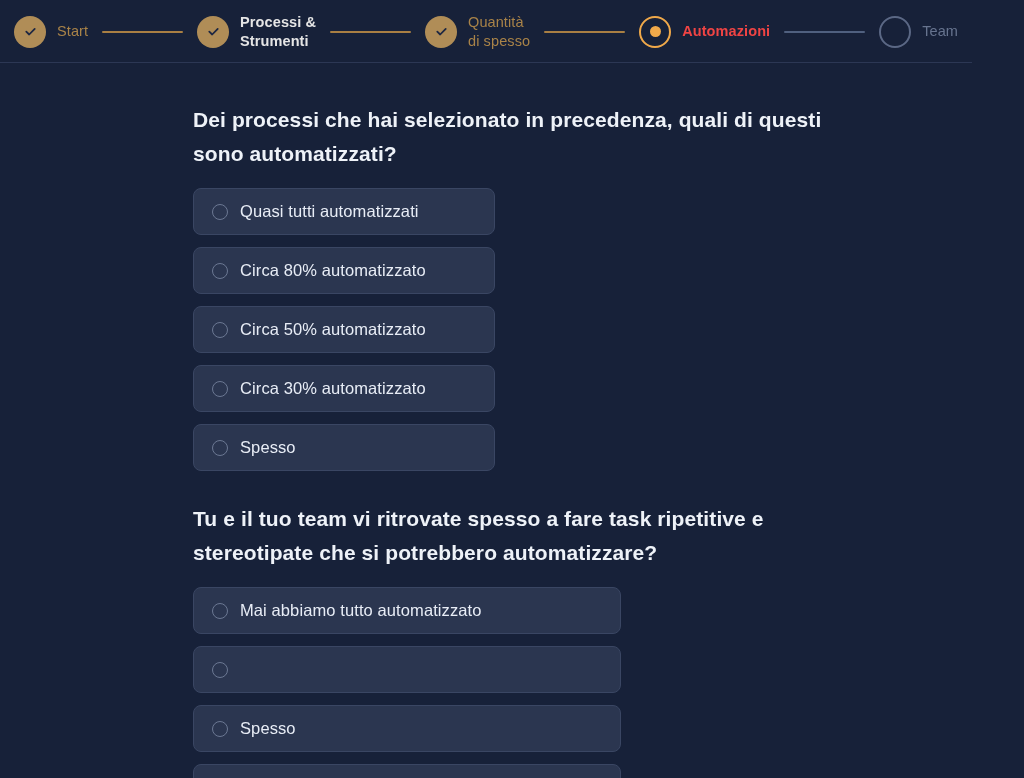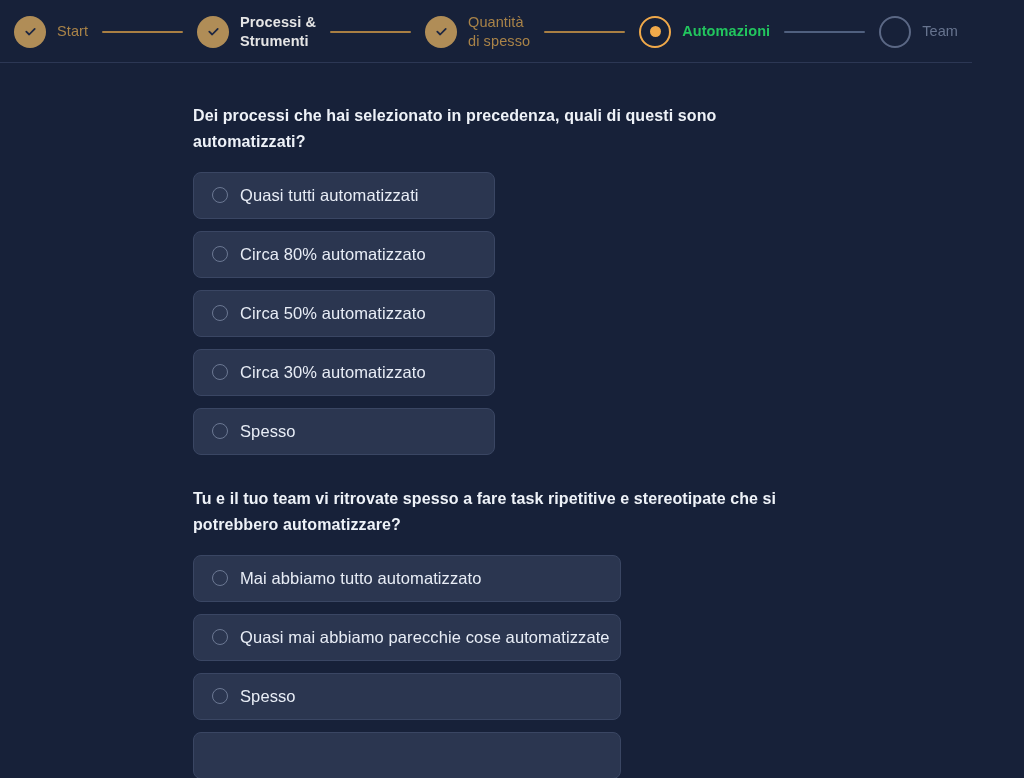--- a/index.html
+++ b/index.html
@@ -56,21 +56,21 @@
     background:transparent;
   }
   .step-label{
     font-size:14.5px;
     line-height:1.28;
     white-space:pre-line;
     letter-spacing:.1px;
   }
   .step-label.done     { color:#a98348; font-weight:400; }
   .step-label.active   { color:#e5e5e5; font-weight:700; }
-  .step-label.current  { color:#22c55e; font-weight:700; }
+  .step-label.current  { color:#ef4444; font-weight:700; }
   .step-label.todo     { color:#67748f; font-weight:400; }
 
   .connector{
     height:2px;
     flex:1 1 auto;
     min-width:46px;
     margin:0 14px;
     border-radius:2px;
   }
   .connector.done { background:#a97f43; }
@@ -82,21 +82,21 @@
     height:715px;
     overflow:hidden;
   }
   .inner{
     width:1024px;
     padding-left:193px;
     padding-right:40px;
   }
   .question{
     color:#eef2f8;
-    font-size:16px;
+    font-size:21px;
     font-weight:700;
     line-height:1.62;
     max-width:640px;
     margin-bottom:17px;
     letter-spacing:.1px;
   }
   .options{ display:flex; flex-direction:column; gap:12px; }
   .option{
     background:#2b3650;
     border:1px solid #3a4663;
@@ -213,21 +213,20 @@
     <div class="q2-block">
       <div class="question">Tu e il tuo team vi ritrovate spesso a fare task ripetitive e stereotipate che si potrebbero automatizzare?</div>
 
       <div class="options group-2">
         <div class="option">
           <span class="radio"></span>
           <span class="opt-label">Mai abbiamo tutto automatizzato</span>
         </div>
         <div class="option">
           <span class="radio"></span>
-          <span class="opt-label">Quasi mai abbiamo parecchie cose automatizzate</span>
         </div>
         <div class="option">
           <span class="radio"></span>
           <span class="opt-label">Spesso</span>
         </div>
         <div class="option">
 
           <span class="opt-label"></span>
         </div>
       </div>

